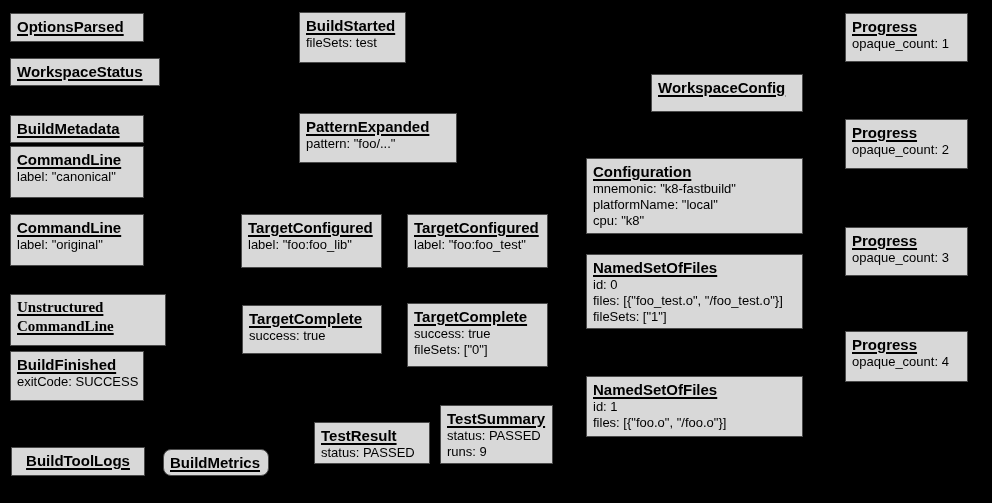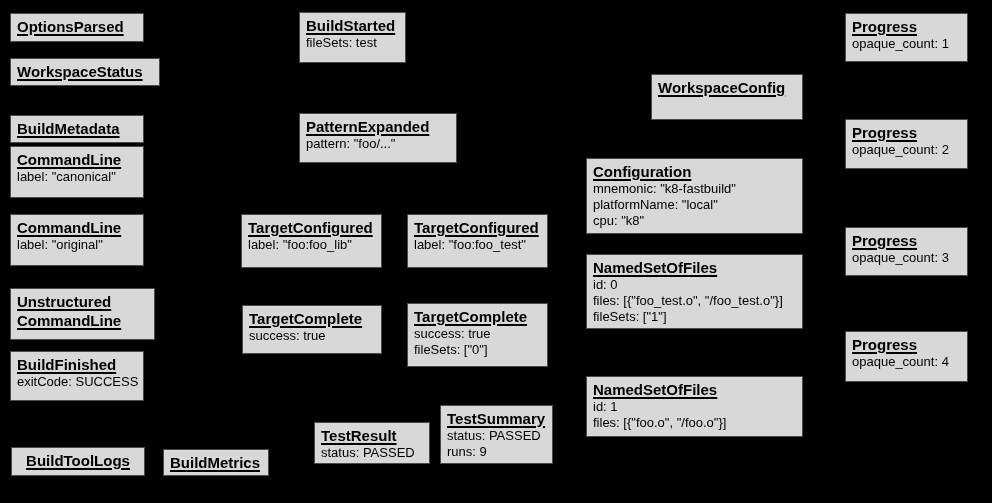--- a/index.html
+++ b/index.html
@@ -60,34 +60,34 @@
   <div class="node" style="left:10px;top:146px;width:134px;height:52px;">
     <span class="node-title">CommandLine</span>
     <div class="node-line">label: "canonical"</div>
   </div>
 
   <div class="node" style="left:10px;top:214px;width:134px;height:52px;">
     <span class="node-title">CommandLine</span>
     <div class="node-line">label: "original"</div>
   </div>
 
-  <div class="node" style="left:10px;top:288px;width:145px;height:52px;">
+  <div class="node" style="left:10px;top:294px;width:156px;height:52px;font-family:Liberation Serif, serif;">
     <span class="node-title">Unstructured CommandLine</span>
   </div>
 
   <div class="node" style="left:10px;top:351px;width:134px;height:50px;">
     <span class="node-title">BuildFinished</span>
     <div class="node-line">exitCode: SUCCESS</div>
   </div>
 
   <div class="node" style="left:11px;top:447px;width:134px;height:29px;text-align:center;">
     <span class="node-title">BuildToolLogs</span>
   </div>
 
-  <div class="node" style="left:163px;top:449px;width:106px;height:27px;">
+  <div class="node" style="left:163px;top:449px;width:106px;height:27px;border-radius:8px;">
     <span class="node-title">BuildMetrics</span>
   </div>
 
   <div class="node" style="left:299px;top:12px;width:107px;height:51px;">
     <span class="node-title">BuildStarted</span>
     <div class="node-line">fileSets: test</div>
   </div>
 
   <div class="node" style="left:299px;top:113px;width:158px;height:50px;">
     <span class="node-title">PatternExpanded</span>
@@ -119,21 +119,21 @@
     <span class="node-title">TestResult</span>
     <div class="node-line">status: PASSED</div>
   </div>
 
   <div class="node" style="left:440px;top:405px;width:113px;height:59px;">
     <span class="node-title">TestSummary</span>
     <div class="node-line">status: PASSED</div>
     <div class="node-line">runs: 9</div>
   </div>
 
-  <div class="node" style="left:651px;top:74px;width:152px;height:46px;">
+  <div class="node" style="left:651px;top:74px;width:152px;height:38px;">
     <span class="node-title">WorkspaceConfig</span>
   </div>
 
   <div class="node" style="left:586px;top:158px;width:217px;height:76px;">
     <span class="node-title">Configuration</span>
     <div class="node-line">mnemonic: "k8-fastbuild"</div>
     <div class="node-line">platformName: "local"</div>
     <div class="node-line">cpu: "k8"</div>
   </div>
 

